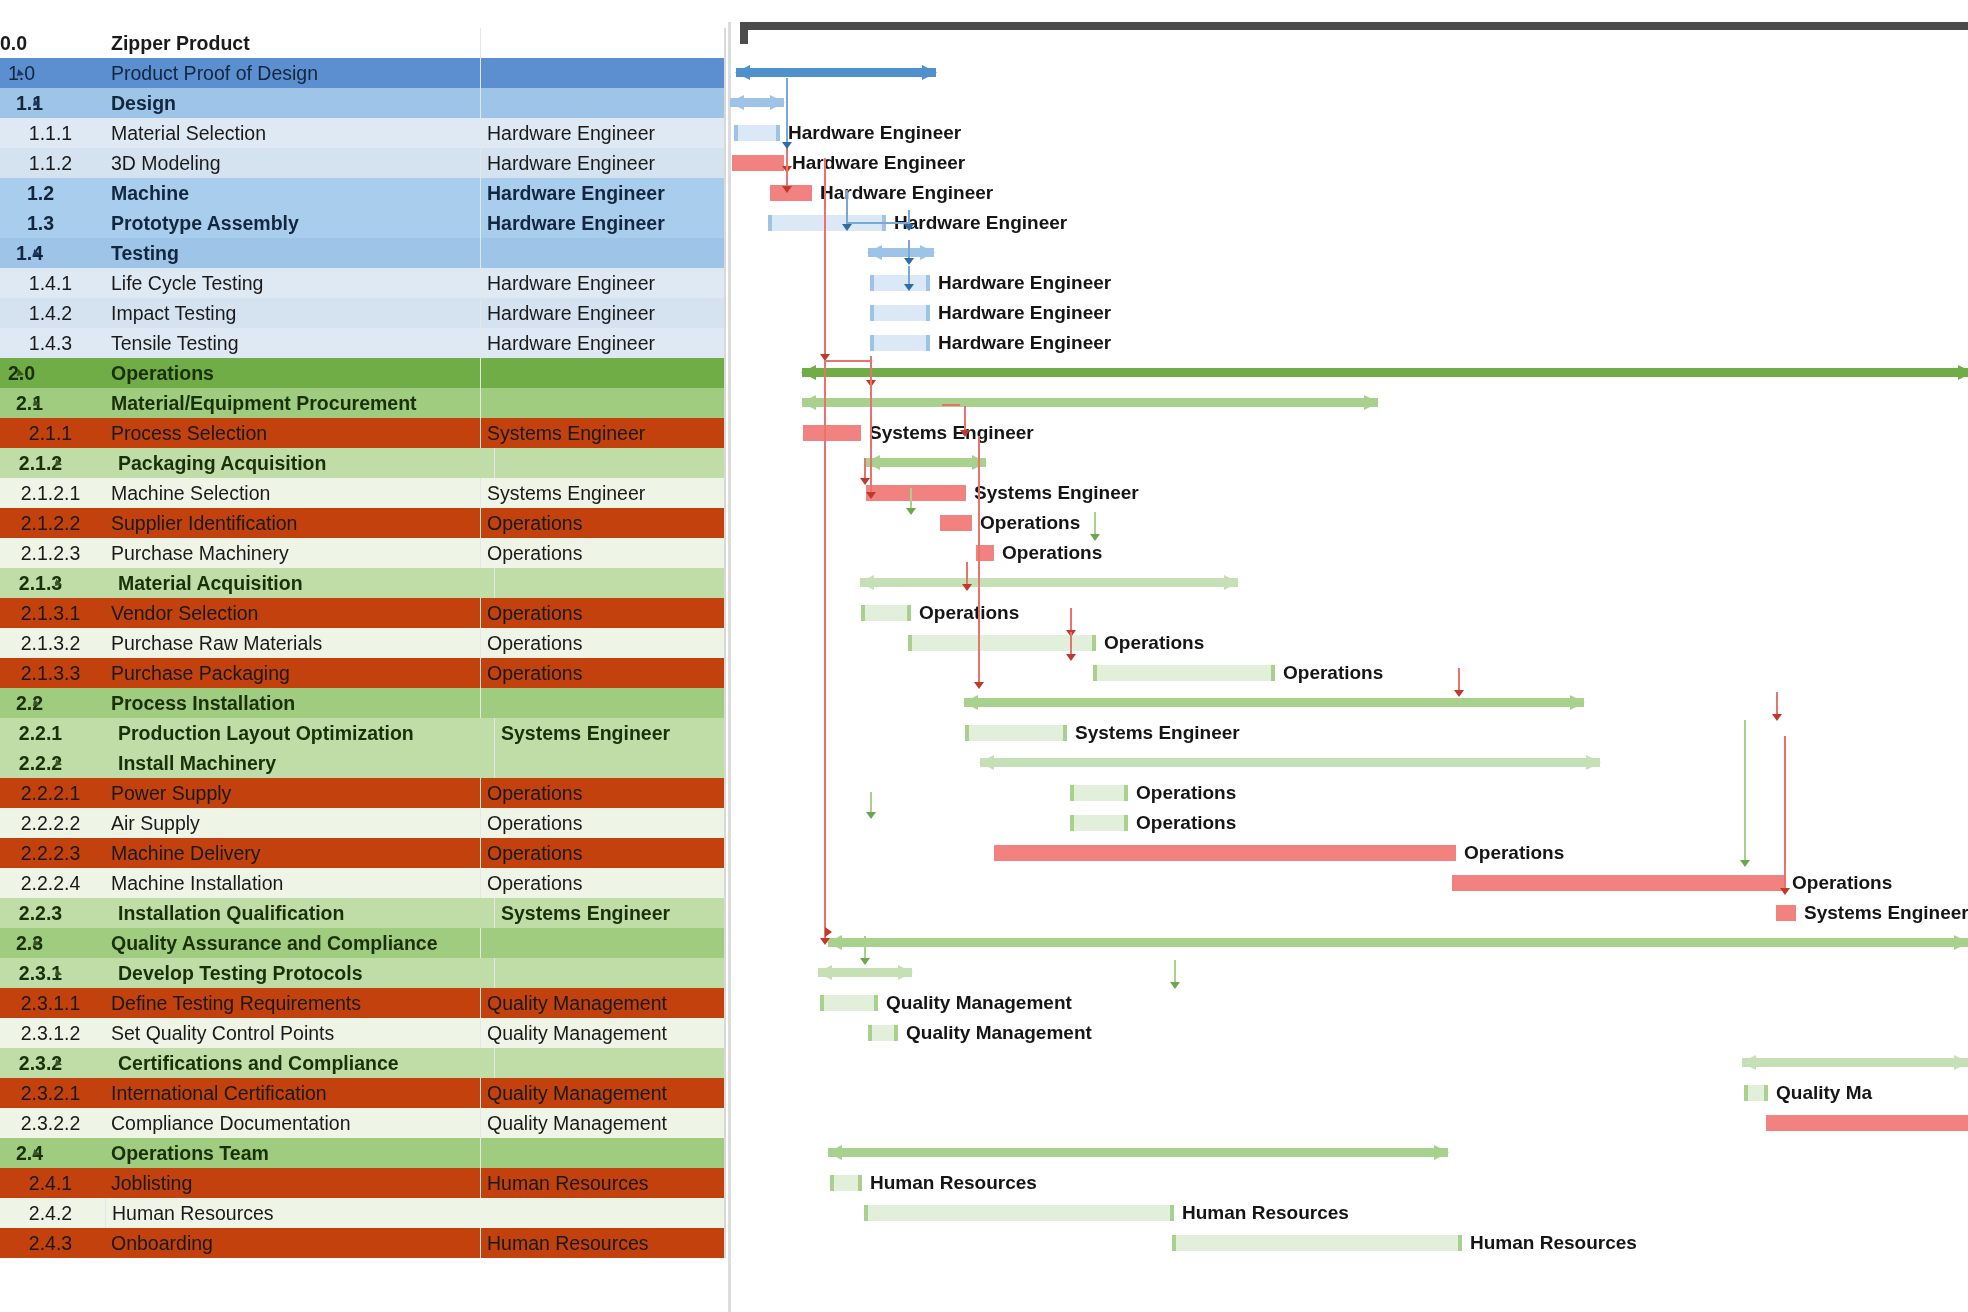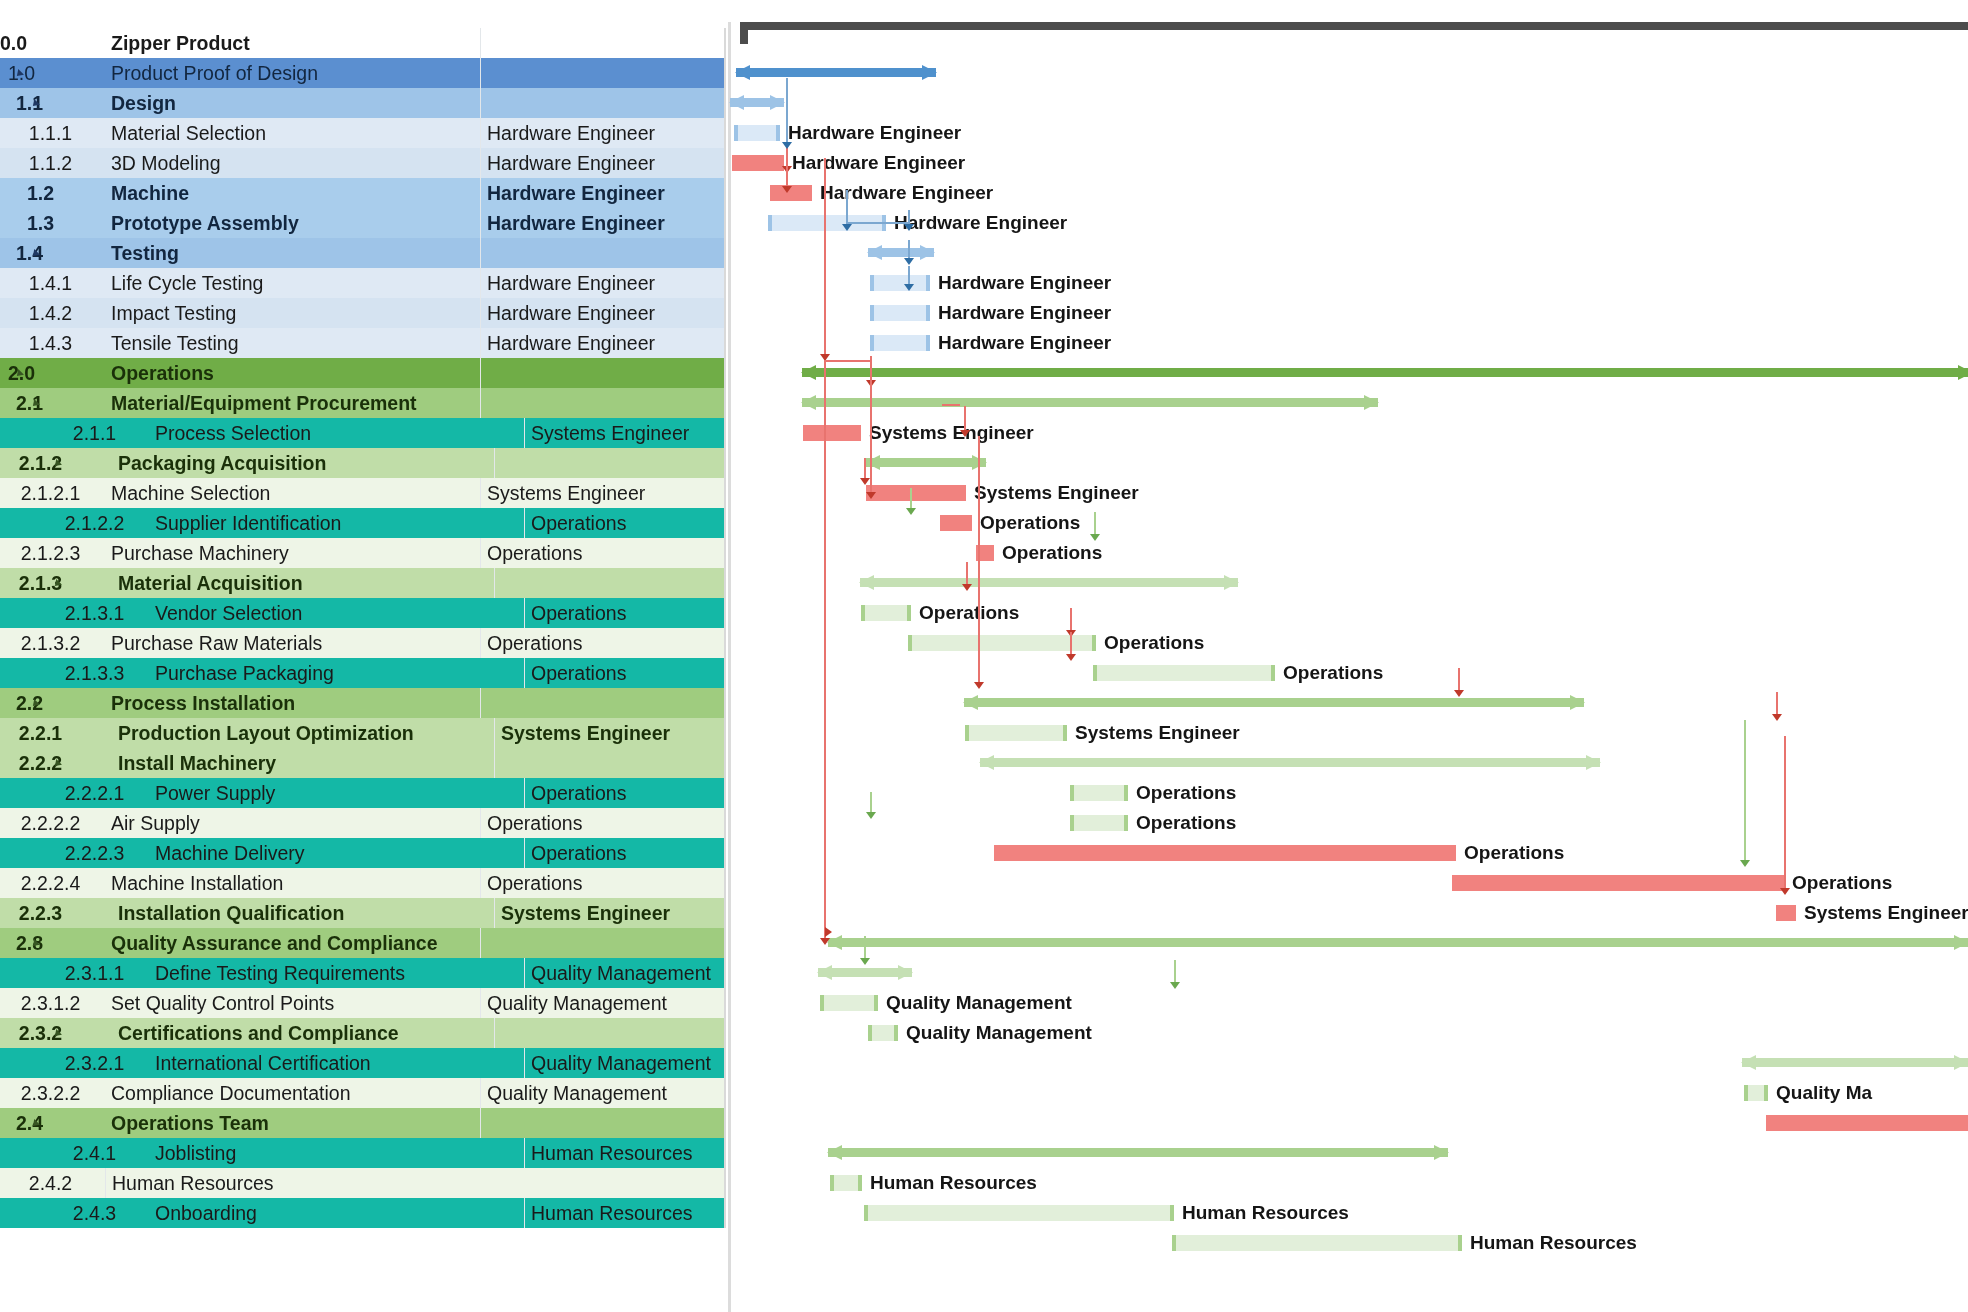--- a/index.html
+++ b/index.html
@@ -56,21 +56,21 @@
   .lvl-root{background:#ffffff;font-weight:bold;}
   .lvl-b0{background:#5b8fd0;font-weight:normal;color:#12263f;}
   .lvl-b1{background:#9ec4e8;font-weight:bold;color:#12263f;}
   .lvl-b2{background:#a9cdec;font-weight:bold;color:#12263f;}
   .lvl-bleaf-a{background:#dfe9f4;}
   .lvl-bleaf-b{background:#d5e3f1;}
 
   .lvl-g0{background:#70ad47;font-weight:bold;color:#1a3009;}
   .lvl-g1{background:#9fcc7f;font-weight:bold;color:#1a3009;}
   .lvl-g2{background:#c0dda8;font-weight:bold;color:#1a3009;gap:7px;}
-  .lvl-gleaf-a{background:#14b8a6;padding-left:44px;}
+  .lvl-gleaf-a{background:#c2410c;}
   .lvl-gleaf-b{background:#eef5e7;}
 
   
   #gantt{
     position:absolute;left:728px;top:0;right:0;bottom:0;
     overflow:hidden;background:#ffffff;
   }
   #timeline-axis{
     position:absolute;left:12px;top:22px;right:0;height:8px;
     background:#4c4c4c;
@@ -280,22 +280,27 @@
         <div class="c-wbs"><span>2.2.2.4</span></div>
         <div class="c-name">Machine Installation</div>
         <div class="c-res">Operations</div>
       </div>
       <div class="row lvl-g2 ind3">
         <div class="c-wbs"><span>2.2.3</span></div>
         <div class="c-name">Installation Qualification</div>
         <div class="c-res">Systems Engineer</div>
       </div>
       <div class="row lvl-g1 ind2">
-        <div class="c-wbs"><span class="tri g"></span><span>2.8</span></div>
+        <div class="c-wbs"><span class="tri g"></span><span>2.3</span></div>
         <div class="c-name">Quality Assurance and Compliance</div>
+        <div class="c-res"></div>
+      </div>
+      <div class="row lvl-g2 ind3">
+        <div class="c-wbs"><span class="tri g"></span><span>2.3.1</span></div>
+        <div class="c-name">Develop Testing Protocols</div>
         <div class="c-res"></div>
       </div>
       <div class="row lvl-gleaf-a ind4">
         <div class="c-wbs"><span>2.3.1.1</span></div>
         <div class="c-name">Define Testing Requirements</div>
         <div class="c-res">Quality Management</div>
       </div>
       <div class="row lvl-gleaf-b ind4">
         <div class="c-wbs"><span>2.3.1.2</span></div>
         <div class="c-name">Set Quality Control Points</div>

